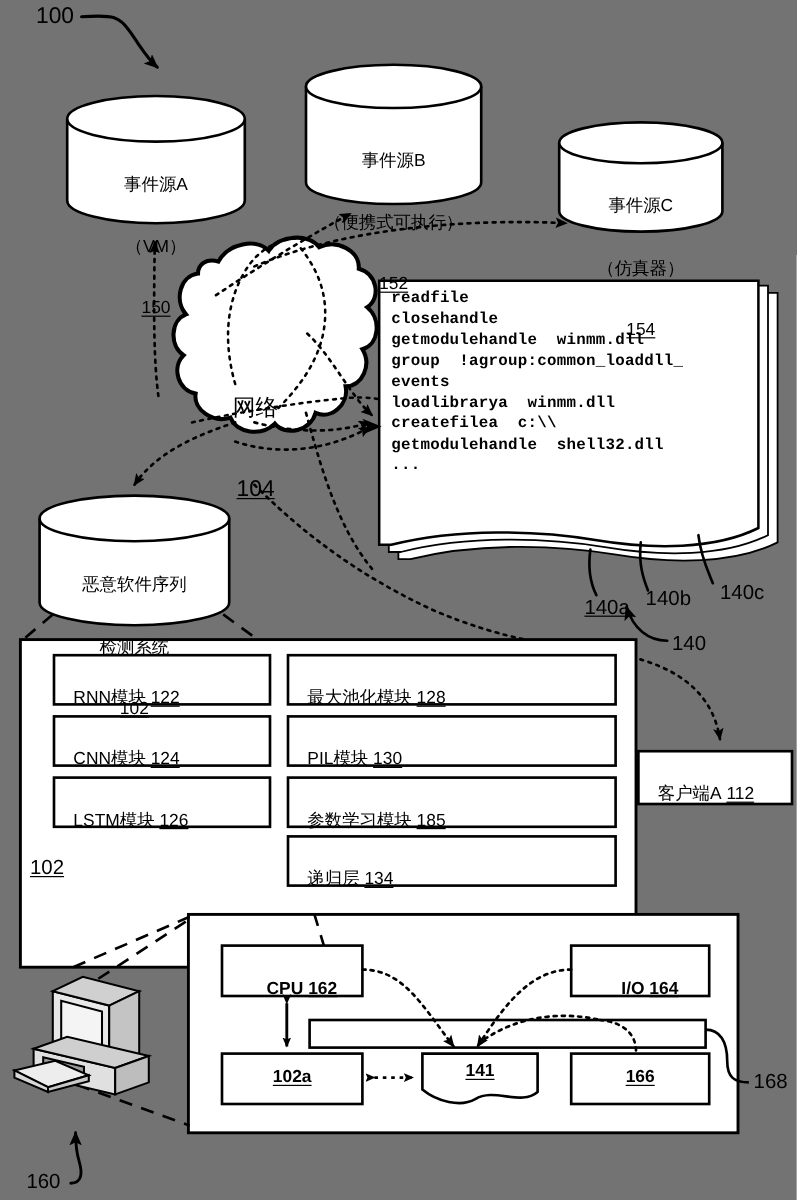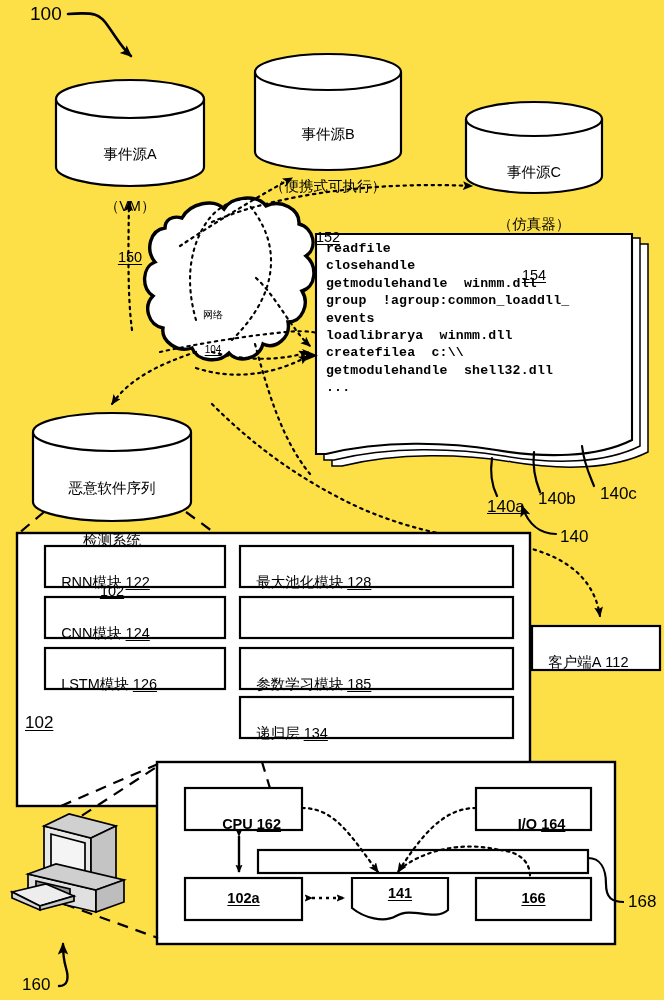--- a/index.html
+++ b/index.html
@@ -9,21 +9,21 @@
     background: #ffffff;
   }
   body {
     font-family: "Liberation Sans", "DejaVu Sans", sans-serif;
     color: #000000;
   }
   #figure {
     position: relative;
     width: 664px;
     height: 1000px;
-    background: #fde047;
+    background: #737373;
     overflow: hidden;
   }
   #figure svg.layer {
     position: absolute;
     left: 0;
     top: 0;
     width: 664px;
     height: 1000px;
   }
   .lbl {
@@ -273,21 +273,21 @@
     <div>（便携式可执行）</div>
     <div class="ref">152</div>
   </div>
 
   <div class="lbl cyl-label" style="left:464px; top:130px; width:140px;">
     <div>事件源C</div>
     <div>（仿真器）</div>
     <div class="ref">154</div>
   </div>
 
-  <div class="lbl cyl-label" style="left:176px; top:285px; width:74px; font-size:10px;">
+  <div class="lbl cyl-label" style="left:176px; top:285px; width:74px; font-size:19px;">
     <div>网络</div>
     <div class="ref">104</div>
   </div>
 
   <div class="lbl cyl-label" style="left:33px; top:446px; width:158px;">
     <div>恶意软件序列</div>
     <div>检测系统</div>
     <div class="ref">102</div>
   </div>
 
@@ -314,20 +314,23 @@
   <div class="lbl modbox-label" style="left:45px; top:608px; width:180px;">
     <span>CNN模块</span><span>&nbsp;</span><span class="ref">124</span>
   </div>
   <div class="lbl modbox-label" style="left:45px; top:659px; width:180px;">
     <span>LSTM模块</span><span>&nbsp;</span><span class="ref">126</span>
   </div>
 
   <div class="lbl modbox-label" style="left:240px; top:557px; width:273px;">
     <span>最大池化模块</span><span>&nbsp;</span><span class="ref">128</span>
   </div>
+  <div class="lbl modbox-label" style="left:240px; top:608px; width:273px;">
+    <span>PIL模块</span><span>&nbsp;</span><span class="ref">130</span>
+  </div>
   <div class="lbl modbox-label" style="left:240px; top:659px; width:273px;">
     <span>参数学习模块</span><span>&nbsp;</span><span class="ref">185</span>
   </div>
   <div class="lbl modbox-label" style="left:240px; top:708px; width:273px;">
     <span>递归层</span><span>&nbsp;</span><span class="ref">134</span>
   </div>
 
   <div class="lbl modbox-label" style="left:532px; top:637px; width:128px;">
     <span>客户端A</span><span>&nbsp;</span><span class="ref">112</span>
   </div>

